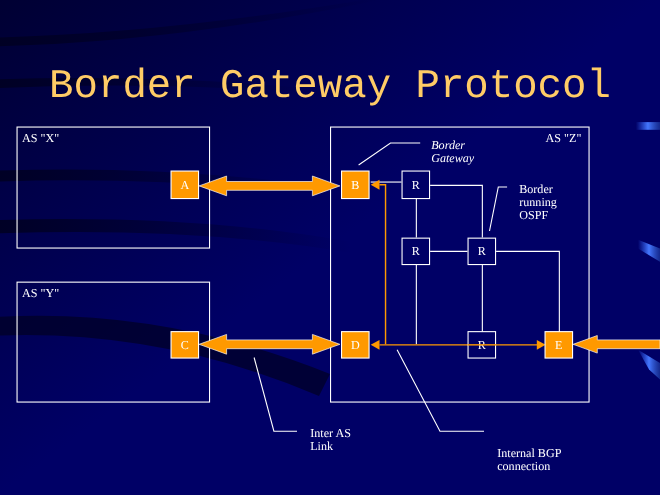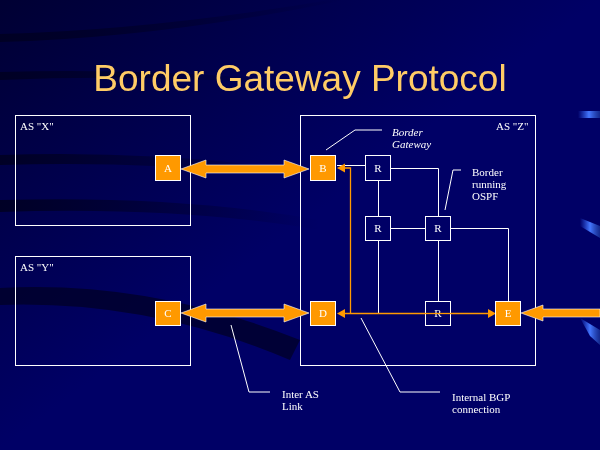--- a/index.html
+++ b/index.html
@@ -5,21 +5,21 @@
     html, body { margin:0; padding:0; }
     body {
       width:600px; height:450px; overflow:hidden; position:relative;
       background:#000066;
       font-family: "Liberation Serif", serif;
     }
     .bg { position:absolute; left:0; top:0; width:600px; height:450px; }
     .diagram { position:absolute; left:0; top:0; width:600px; height:450px; }
     .title {
       position:absolute; left:0; top:58px; width:600px; text-align:center;
-      color:#ffcc66; font-size:37px; font-family:Liberation Sans, sans-serif;
+      color:#ffcc66; font-size:37px; font-family:Liberation Mono, monospace;
     }
     .lbl { position:absolute; color:#ffffff; font-size:11px; line-height:12px; font-family:"Liberation Serif", serif; }
   </style>
 </head>
 <body>
 
 <svg class="bg" viewBox="0 0 600 450">
   <defs>
     <linearGradient id="bgGrad" x1="0" y1="0" x2="1" y2="1">
       <stop offset="0" stop-color="#000033"></stop>
@@ -135,16 +135,16 @@
 </div>
 <div class="lbl" style="left:472px; top:166px;">
   <div>Border</div>
   <div>running</div>
   <div>OSPF</div>
 </div>
 <div class="lbl" style="left:282px; top:388px;">
   <div>Inter AS</div>
   <div>Link</div>
 </div>
-<div class="lbl" style="left:452px; top:391px;">
+<div class="lbl" style="left:452px; top:406px;">
   <div>Internal BGP</div>
   <div>connection</div>
 </div>
 
 </body></html>

